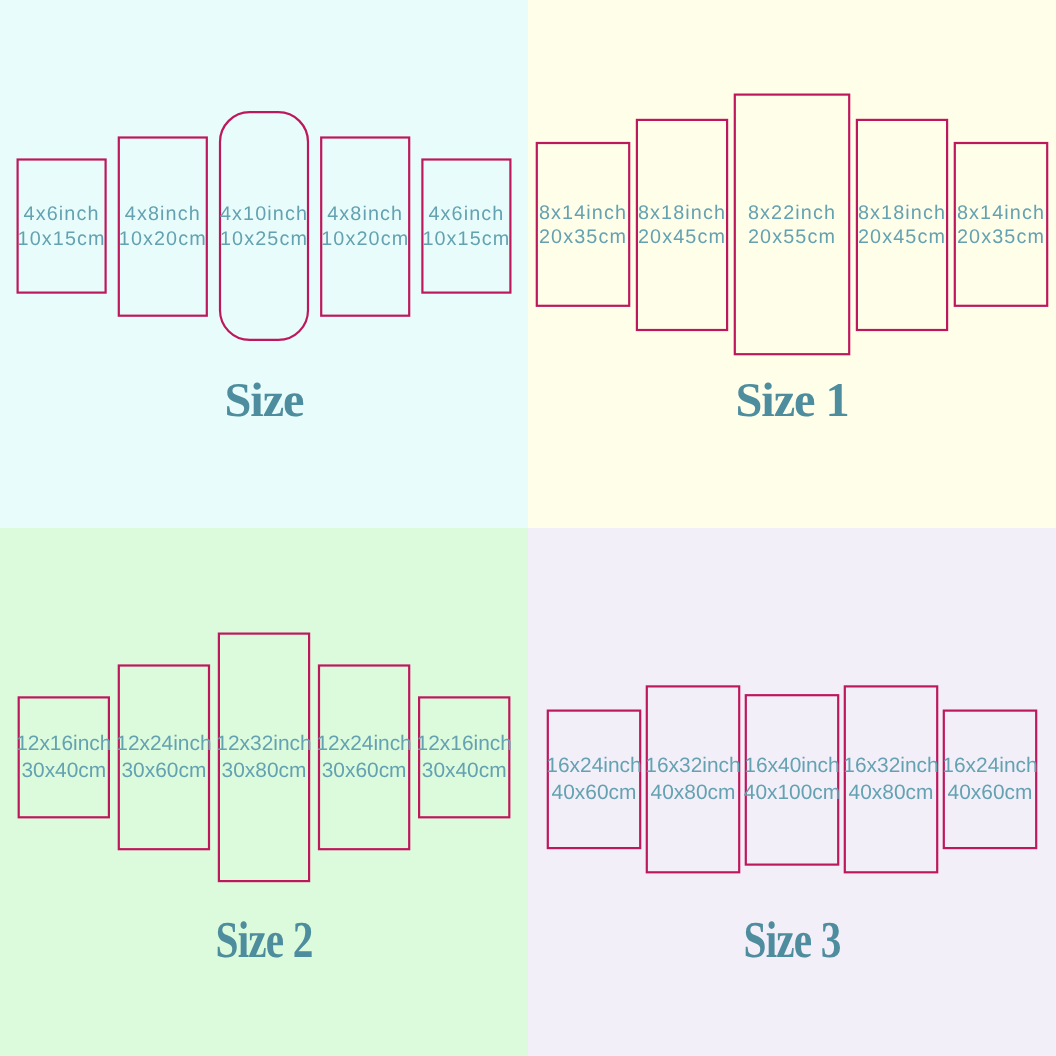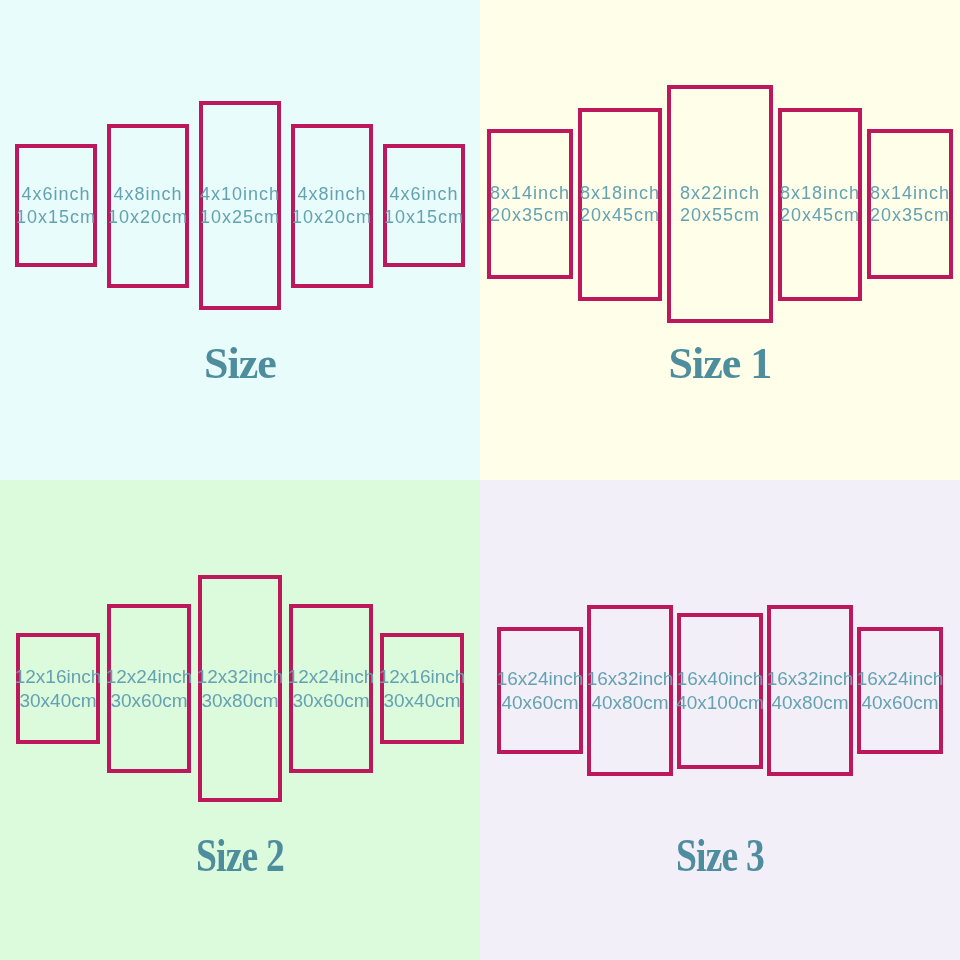--- a/index.html
+++ b/index.html
@@ -30,25 +30,25 @@
     position: absolute;
     left: 0;
     right: 0;
     display: flex;
     justify-content: center;
     align-items: center;
   }
   .q0 .panel-row { top: 101px; height: 209px; gap: 10px; }
   .q1 .panel-row { top: 85px;  height: 238px; gap: 5px;  }
   .q2 .panel-row { top: 95px;  height: 227px; gap: 7px;  }
-  .q3 .panel-row { top: 102px; height: 217px; gap: 4px;  }
+  .q3 .panel-row { top: 120px; height: 217px; gap: 4px;  }
 
   .panel {
     box-sizing: border-box;
-    border: 4px solid #be185d;
+    border: 2px solid #be185d;
     display: flex;
     flex-direction: column;
     justify-content: center;
     align-items: center;
     text-align: center;
     color: #64a2b2;
     font-size: 18px;
     line-height: 1.25;
     white-space: nowrap;
   }
@@ -89,21 +89,21 @@
   <section class="quadrant q0" style="background: rgb(232, 253, 251);">
     <div class="panel-row">
       <div class="panel" style="width: 82px; height: 123px;">
         <span>4x6inch</span>
         <span>10x15cm</span>
       </div>
       <div class="panel" style="width: 82px; height: 164px;">
         <span>4x8inch</span>
         <span>10x20cm</span>
       </div>
-      <div class="panel" style="width: 82px; height: 209px;">
+      <div class="panel" style="width: 82px; height: 209px; border-radius: 28px;">
         <span>4x10inch</span>
         <span>10x25cm</span>
       </div>
       <div class="panel" style="width: 82px; height: 164px;">
         <span>4x8inch</span>
         <span>10x20cm</span>
       </div>
       <div class="panel" style="width: 82px; height: 123px;">
         <span>4x6inch</span>
         <span>10x15cm</span>

